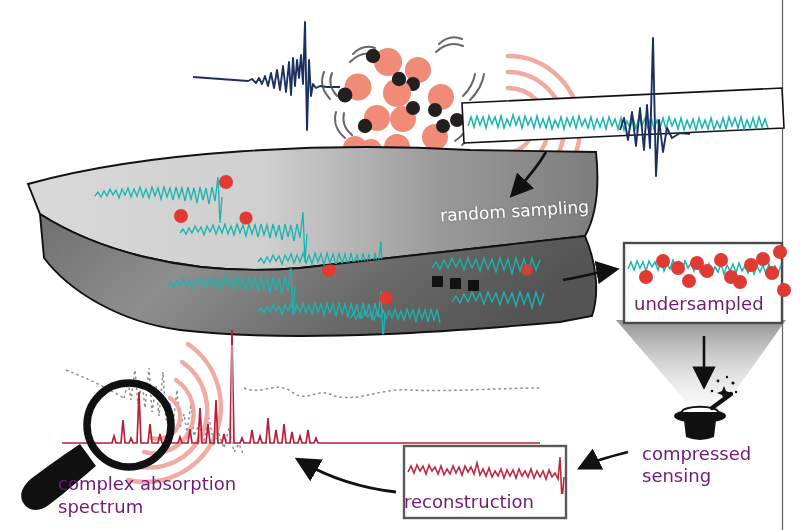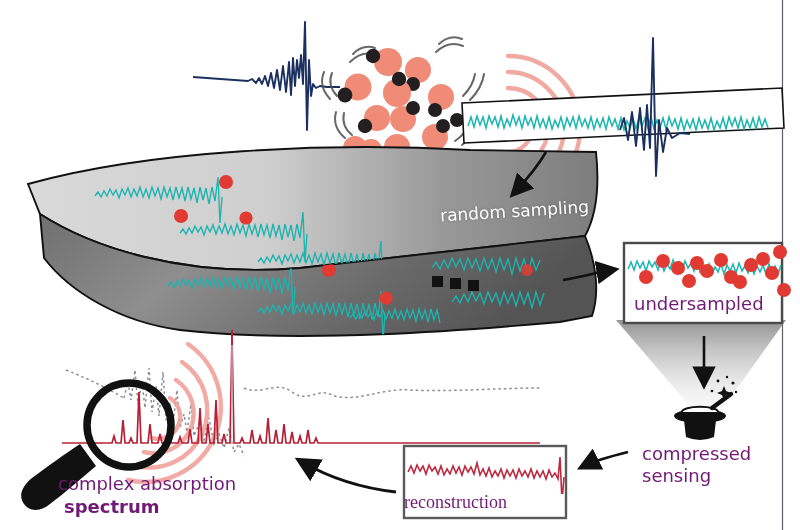--- a/index.html
+++ b/index.html
@@ -338,18 +338,18 @@
   </svg>
 
   <div class="lbl white" style="left:440px;top:202px;font-size:17px;transform:rotate(-3.5deg);
               text-shadow:0 0 3px rgba(0,0,0,.25);">random sampling</div>
 
   <div class="lbl" style="left:634px;top:294px;font-size:18px;">undersampled</div>
 
   <div class="lbl ctr" style="left:642px;top:444px;width:120px;font-size:18px;">compressed</div>
   <div class="lbl ctr" style="left:642px;top:466px;width:120px;font-size:18px;">sensing</div>
 
-  <div class="lbl ctr" style="left:404px;top:492px;width:162px;font-size:18px;font-family:Liberation Serif, serif;">reconstruction</div>
+  <div class="lbl ctr" style="left:404px;top:492px;width:162px;font-size:18px;">reconstruction</div>
 
   <div class="lbl ctr" style="left:58px;top:474px;width:260px;font-size:18px;">complex absorption</div>
-  <div class="lbl ctr" style="left:64px;top:497px;width:260px;font-size:18px;font-weight:bold;">spectrum</div>
+  <div class="lbl ctr" style="left:58px;top:497px;width:260px;font-size:18px;">spectrum</div>
 
 </div>
 
 </body></html>

